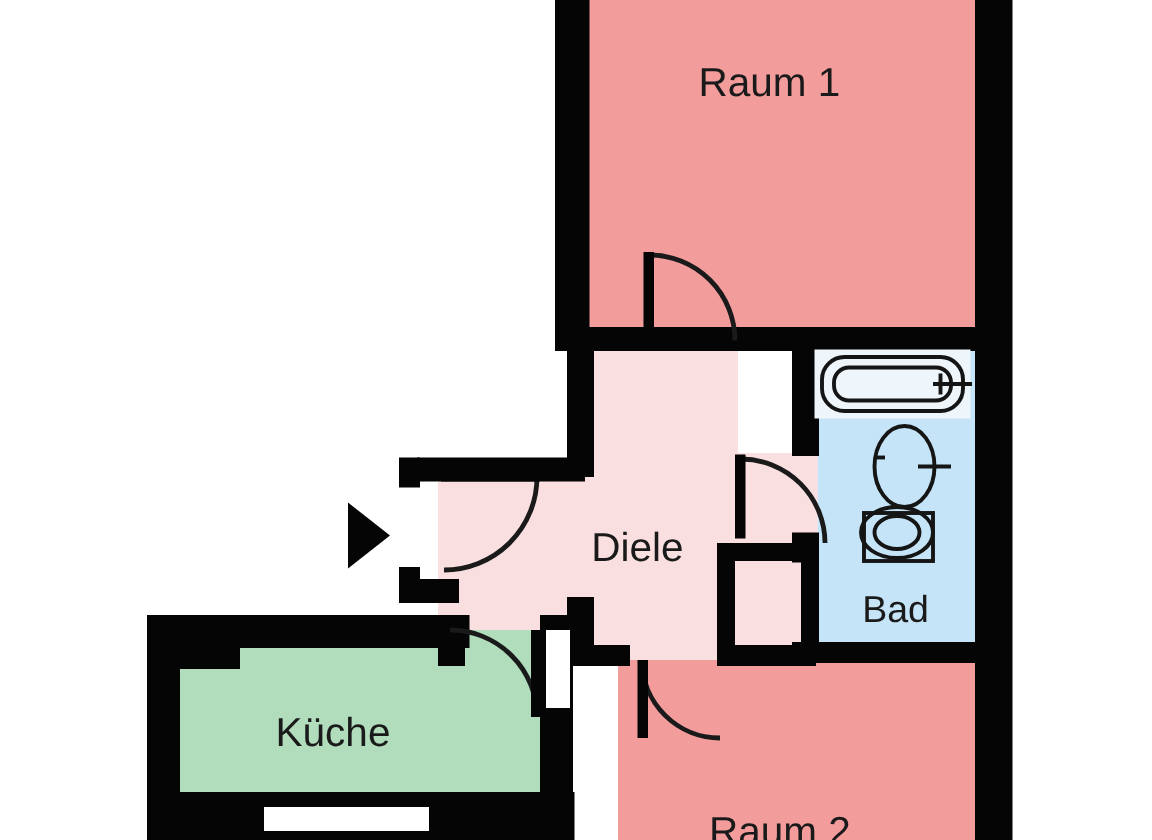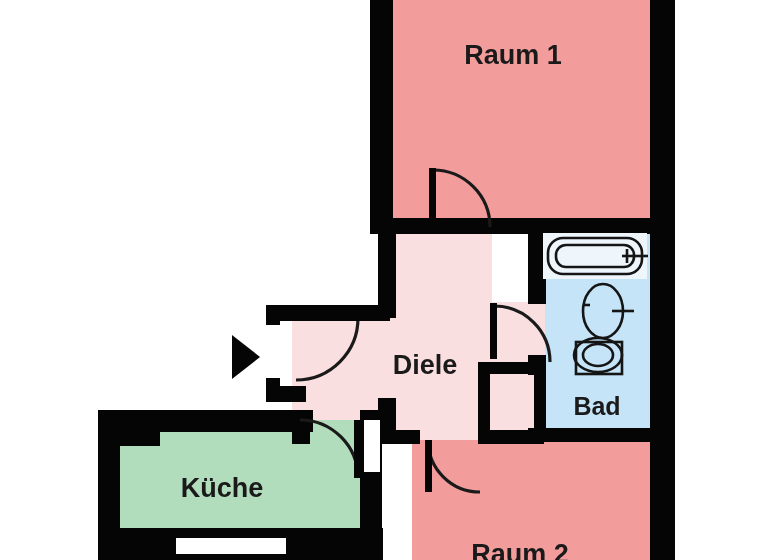--- a/index.html
+++ b/index.html
@@ -11,21 +11,20 @@
     width: 768px;
     height: 560px;
     overflow: hidden;
     font-family: "Liberation Sans", sans-serif;
   }
   #floorplan-root {
     position: relative;
     width: 768px;
     height: 416px;
     background: #c2410c;
-    font-weight: bold;
   }
   svg.plan {
     display: block;
     width: 768px;
     height: 560px;
   }
   .room-label {
     font-family: "Liberation Sans", sans-serif;
     font-size: 27px;
     fill: #1a1a1a;

